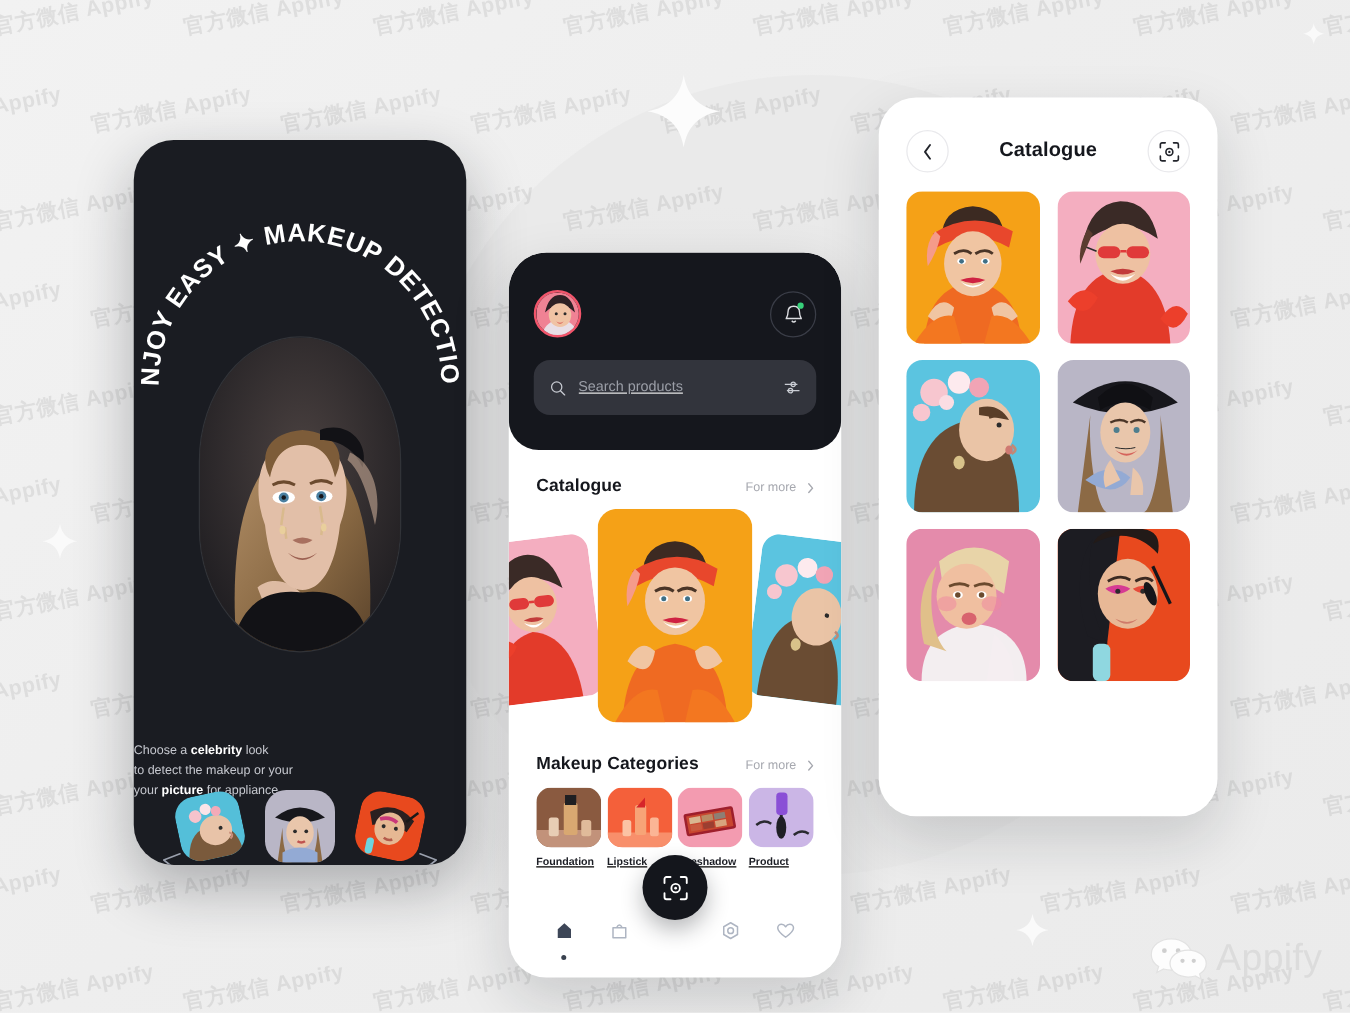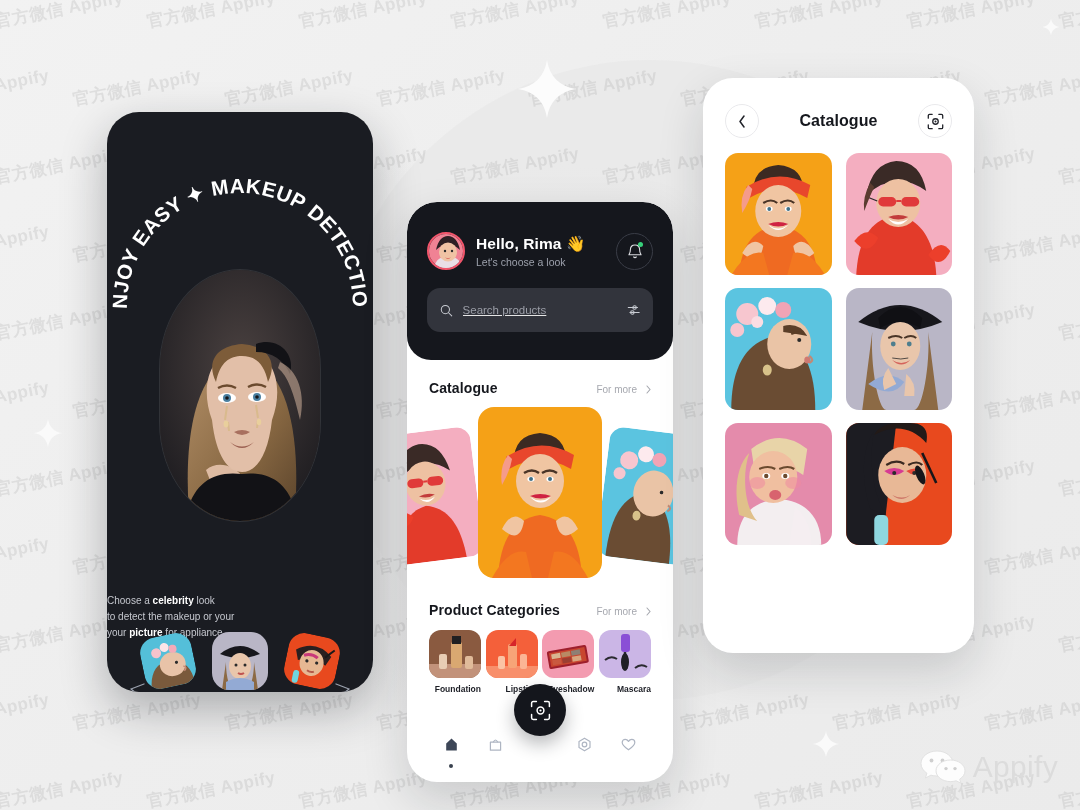--- a/index.html
+++ b/index.html
@@ -207,21 +207,21 @@
   }
   #car-left  { left: -22px; top: 24px;  width: 92px; height: 130px; transform: rotate(-7deg); }
   #car-mid   { left: 71px;  top: 0px;   width: 124px; height: 171px; z-index:2; border-radius:16px; }
   #car-right { right: -22px; top: 24px; width: 92px; height: 130px; transform: rotate(7deg); }
 
   #p2-cats {
     display: flex; justify-content: space-between;
     padding: 0 22px;
     margin-top: 12px;
   }
-  .cat { width: 52px; text-align: right; cursor: pointer; }
+  .cat { width: 52px; text-align: left; cursor: pointer; text-decoration: underline; }
   .cat-img { width: 52px; height: 48px; border-radius: 12px; overflow: hidden; position: relative; }
   .cat-label { font-size: 8.5px; color: #1d1f26; margin-top: 6px; font-weight: 600; }
 
   #p2-nav {
     position: absolute; left: 0; right: 0; bottom: 0;
     height: 66px;
     display: flex; align-items: center; justify-content: space-around;
     padding: 0 22px 10px;
   }
   .nav-item {
@@ -529,24 +529,20 @@
         <svg viewBox="0 0 38 38" width="38" height="38">
             <rect width="38" height="38" fill="#f08294"></rect>
             <path d="M4 38 C5 27 11 22 19 22 C27 22 33 27 34 38 Z" fill="#e9dfe6"></path>
             <path d="M7 16 q12 -12 24 0 q-3 -14 -12 -14 q-9 0 -12 14 Z" fill="#2e2024"></path>
             <ellipse cx="19" cy="18" rx="9" ry="9.5" fill="#f0c3a4"></ellipse>
             <circle cx="16" cy="17" r="1.2" fill="#2b2b2b"></circle>
             <circle cx="23" cy="17" r="1.2" fill="#2b2b2b"></circle>
             <path d="M16 23 q3 2.5 6 0 q-3 4 -6 0 Z" fill="#d6564f"></path>
           </svg>
       </div>
-      <div>
-        <div id="p2-hello">Hello, Rima 👋</div>
-        <div id="p2-sub">Let's choose a look</div>
-      </div>
       <div id="p2-bell">
         <svg width="16" height="17" viewBox="0 0 16 17">
             <path d="M8 2 C5 2 3.4 4 3.4 6.6 C3.4 10 2 11.2 2 11.8 L14 11.8 C14 11.2 12.6 10 12.6 6.6 C12.6 4 11 2 8 2 Z" stroke="#dcdde1" stroke-width="1.1" fill="none"></path>
             <path d="M6.4 13.6 q1.6 2 3.2 0" stroke="#dcdde1" stroke-width="1.1" fill="none"></path>
           </svg>
         <span id="p2-bell-dot"></span>
       </div>
     </div>
 
     <div id="p2-search">
@@ -621,21 +617,21 @@
           <circle cx="22" cy="32" r="9" fill="#f7c6cf"></circle>
           <circle cx="38" cy="24" r="8" fill="#fdeaee"></circle>
           <circle cx="52" cy="28" r="7" fill="#f1a4b5"></circle>
           <circle cx="14" cy="46" r="6" fill="#f7c6cf"></circle>
           <ellipse cx="36" cy="86" rx="4" ry="5" fill="#d8c28a"></ellipse>
         </svg>
     </div>
   </div>
 
   <div class="sec-head">
-    <span class="sec-title">Product Categories</span>
+    <span class="sec-title">Makeup Categories</span>
     <span class="sec-more">
       <span>For more</span>
       <svg width="5" height="9" viewBox="0 0 5 9">
           <path d="M1 1 L4 4.5 L1 8" stroke="#a6a8af" stroke-width="1.1" fill="none" stroke-linecap="round"></path>
         </svg>
     </span>
   </div>
 
   <div id="p2-cats">
     <div class="cat">
@@ -686,21 +682,21 @@
       <div class="cat-img">
         <svg viewBox="0 0 52 48" width="52" height="48">
             <rect width="52" height="48" fill="#cbb6e6"></rect>
             <rect x="22" y="4" width="9" height="18" rx="3" fill="#8a4fd6"></rect>
             <path d="M26 22 l0 16" stroke="#2a2a30" stroke-width="2.4"></path>
             <ellipse cx="26" cy="32" rx="4" ry="9" fill="#1f1f25"></ellipse>
             <path d="M6 30 q6 -5 12 -1" stroke="#2a2a30" stroke-width="2" fill="none"></path>
             <path d="M36 38 q6 -5 12 -1" stroke="#2a2a30" stroke-width="2" fill="none"></path>
           </svg>
       </div>
-      <div class="cat-label">Mascara</div>
+      <div class="cat-label">Product</div>
     </div>
   </div>
 
   <div id="p2-nav">
     <div class="nav-item">
       <svg width="17" height="17" viewBox="0 0 17 17">
           <path d="M3.2 7.4 L8.5 2.6 L13.8 7.4 L13.8 14.4 L3.2 14.4 Z" fill="#3d4657"></path>
         </svg>
       <span class="nav-dot"></span>
     </div>

